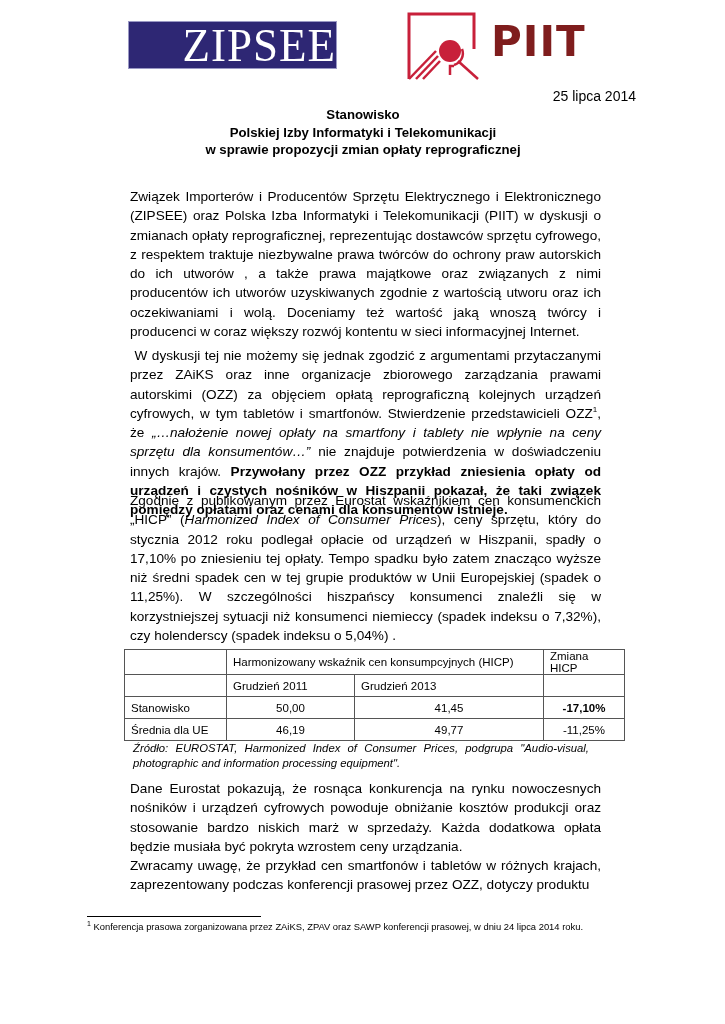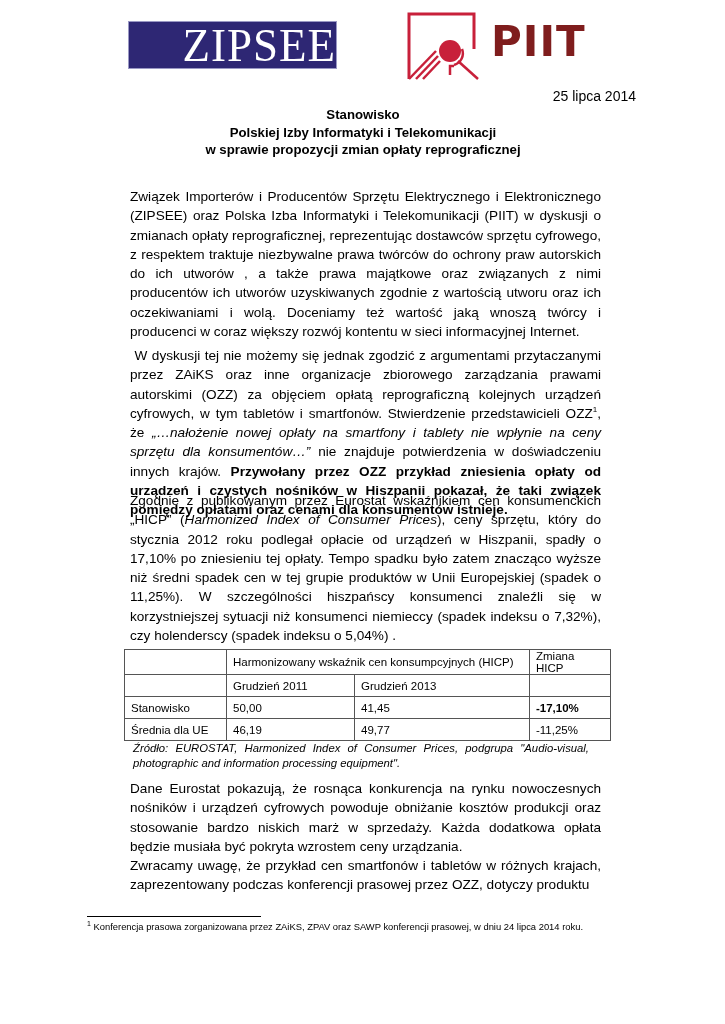--- a/index.html
+++ b/index.html
@@ -29,22 +29,22 @@
   .p3 { top:491px; }
   .p4 { top:779px; }
   .p5 { top:856px; }
   .para b { font-weight:bold; }
   .para i { font-style:italic; }
   sup { font-size:8px; line-height:0; vertical-align:super; }
 
   table.hicp { position:absolute; left:124px; top:649px; border-collapse:collapse;
                font-size:11.5px; }
   table.hicp td { border:1px solid #555; height:22px; padding:0 6px; box-sizing:border-box; }
-  .c1 { width:102px; } .c2 { width:128px; } .c3 { width:175px;margin-top:40px; } .c4 { width:81px; }
-  .num { text-align:left; }
+  .c1 { width:102px; } .c2 { width:128px; } .c3 { width:189px;margin-top:40px; } .c4 { width:81px; }
+  .num { text-align:center; }
   .bold { font-weight:bold; }
   .source { position:absolute; left:133px; top:741px; width:456px; font-size:11.3px;
             font-style:italic; line-height:15px; text-align:justify; }
 
   .fn-line { position:absolute; left:87px; top:916px; width:174px; height:1px; background:#000; }
   .footnote { position:absolute; left:87px; top:921px; font-size:9.4px; }
   .footnote sup { font-size:7px; }
 </style>
 </head>
 <body>

